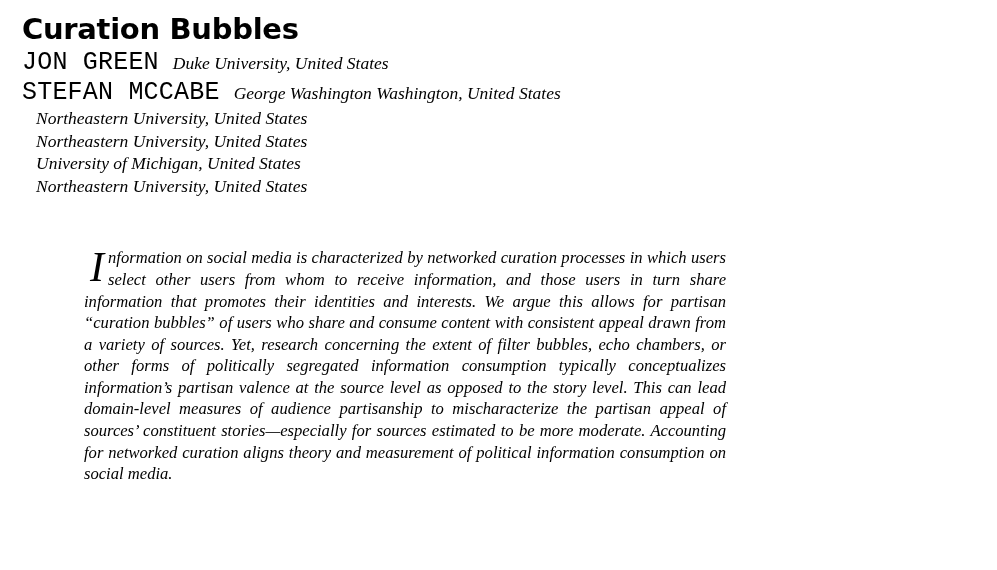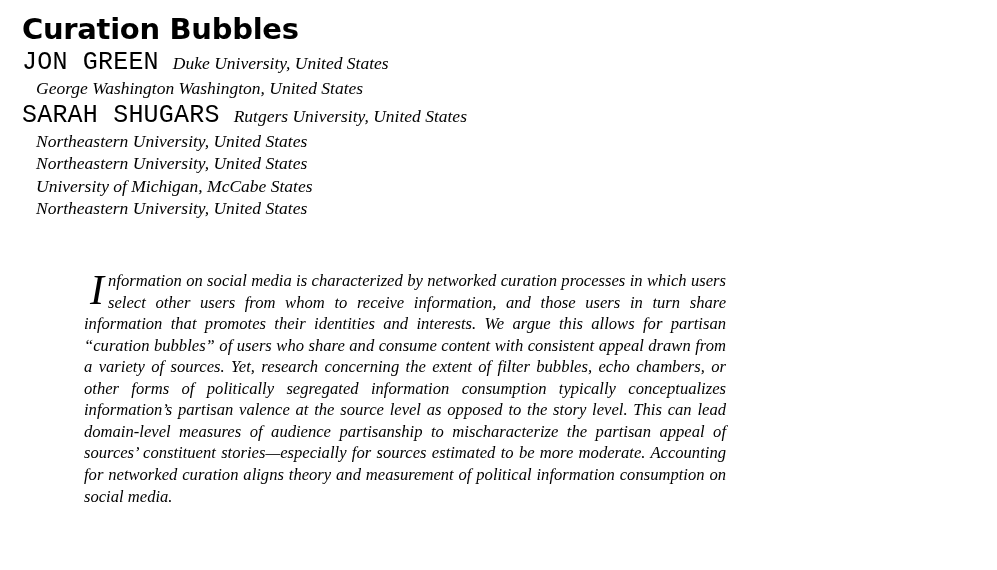--- a/index.html
+++ b/index.html
@@ -78,34 +78,31 @@
 <div class="page">
 
   <h1 class="title">Curation Bubbles</h1>
 
   <div class="authors">
     <div class="author-row">
       <span class="author-name">Jon Green</span>
       <span class="author-affil">Duke University, United States</span>
     </div>
     <div class="author-row">
+      <span class="author-name">Stefan McCabe</span>
       <span class="author-affil">George Washington Washington, United States</span>
-    </div>
-    <div class="author-row">
-      <span class="author-name">Sarah Shugars</span>
-      <span class="author-affil">Rutgers University, United States</span>
     </div>
     <div class="author-row">
       <span class="author-affil">Northeastern University, United States</span>
     </div>
     <div class="author-row">
       <span class="author-affil">Northeastern University, United States</span>
     </div>
     <div class="author-row">
-      <span class="author-affil">University of Michigan, McCabe States</span>
+      <span class="author-affil">University of Michigan, United States</span>
     </div>
     <div class="author-row">
       <span class="author-affil">Northeastern University, United States</span>
     </div>
   </div>
 
   <div class="abstract">
     <span class="dropcap">I</span><span>nformation on social media is characterized by networked curation processes in which users select other users from whom to receive information, and those users in turn share information that promotes their identities and interests. We argue this allows for partisan “curation bubbles” of users who share and consume content with consistent appeal drawn from a variety of sources. Yet, research concerning the extent of filter bubbles, echo chambers, or other forms of politically segregated information consumption typically conceptualizes information’s partisan valence at the source level as opposed to the story level. This can lead domain-level measures of audience partisanship to mischaracterize the partisan appeal of sources’ constituent stories—especially for sources estimated to be more moderate. Accounting for networked curation aligns theory and measurement of political information consumption on social media.</span>
   </div>
 

